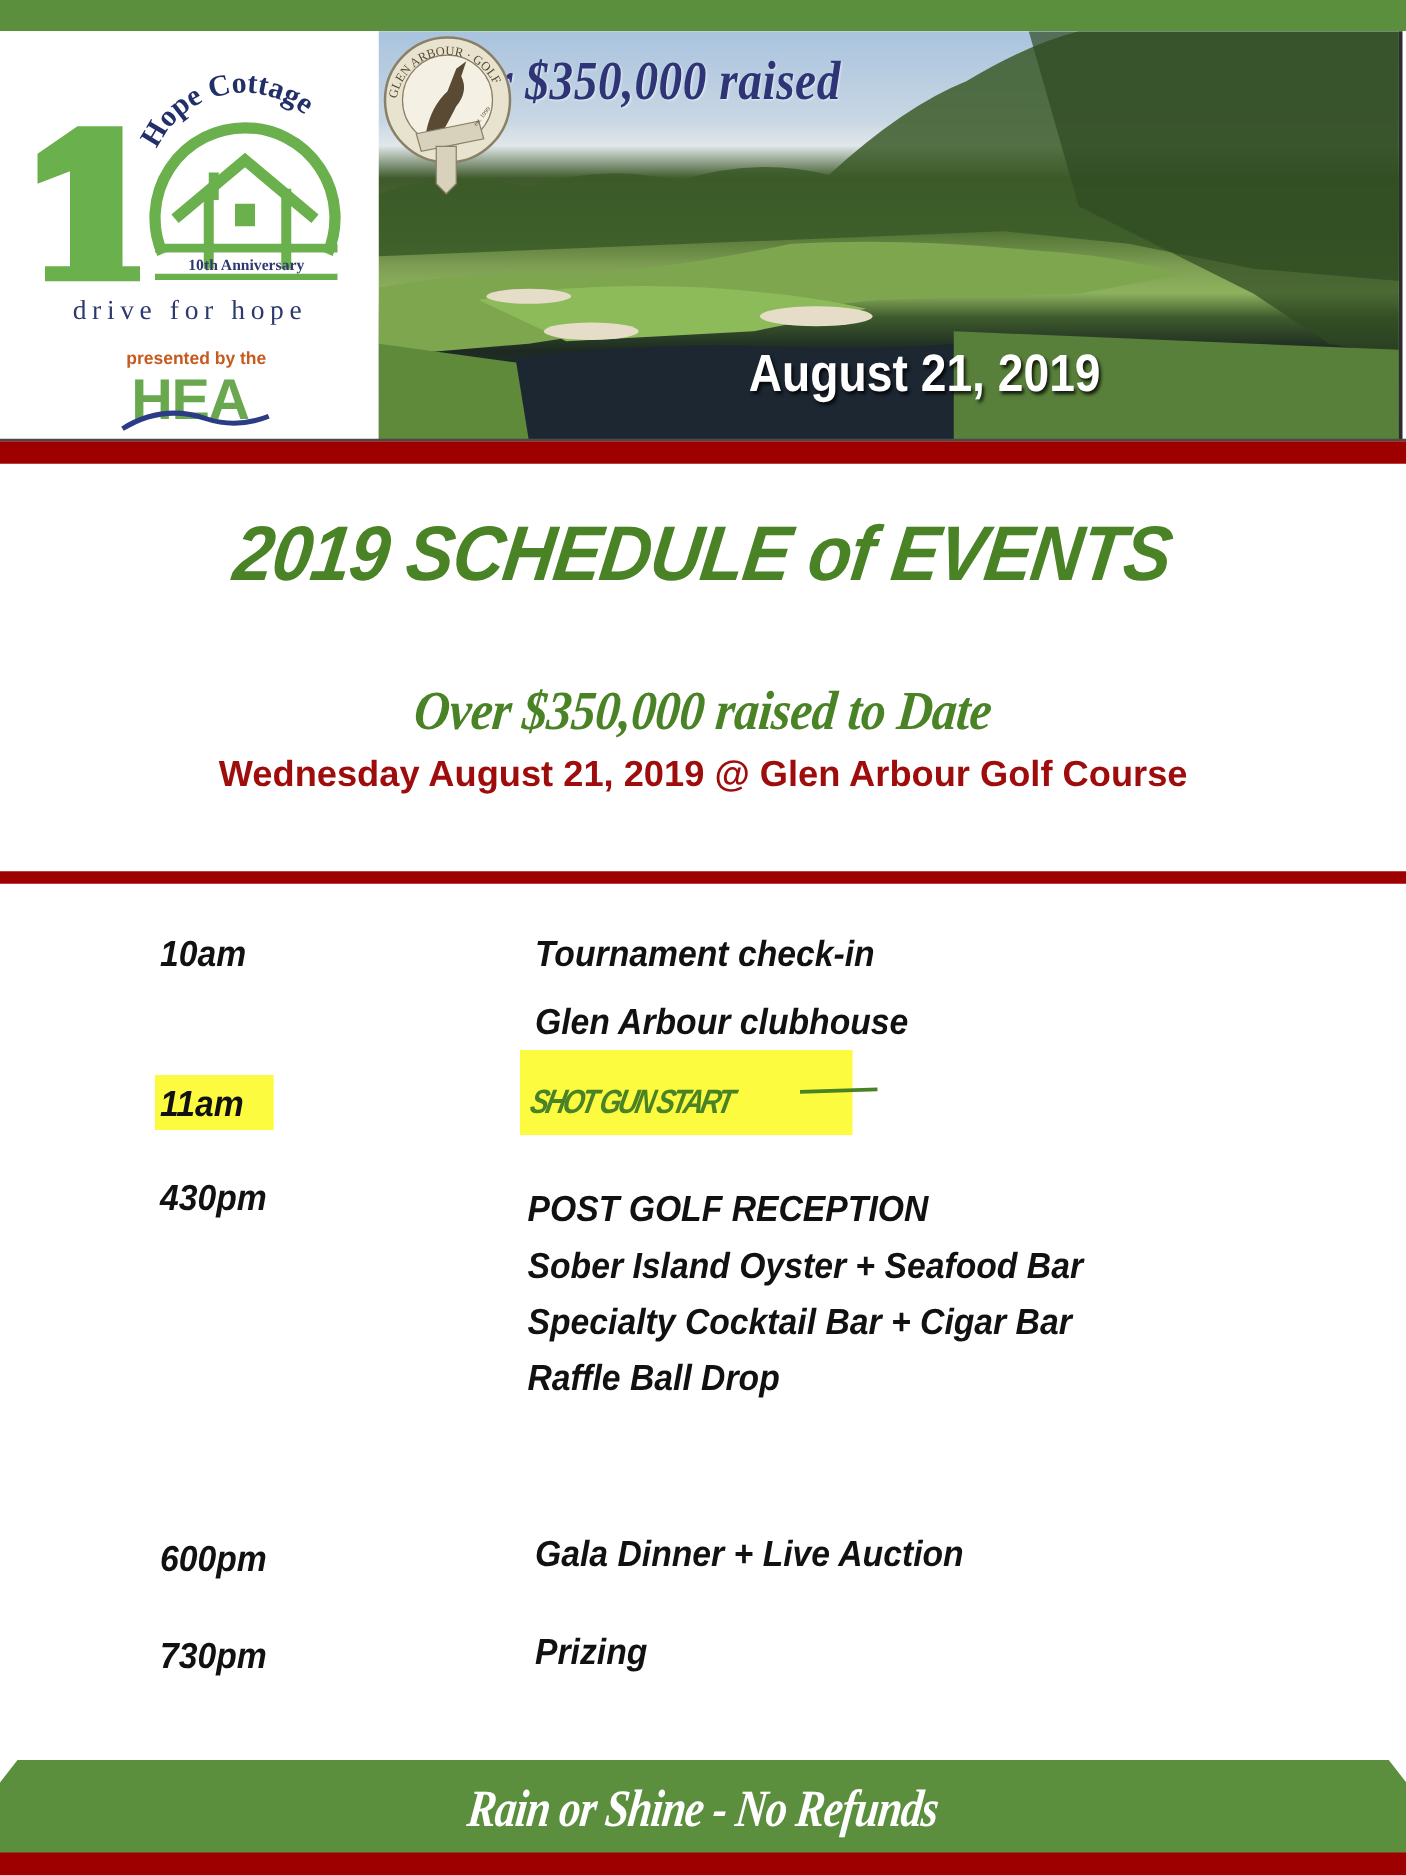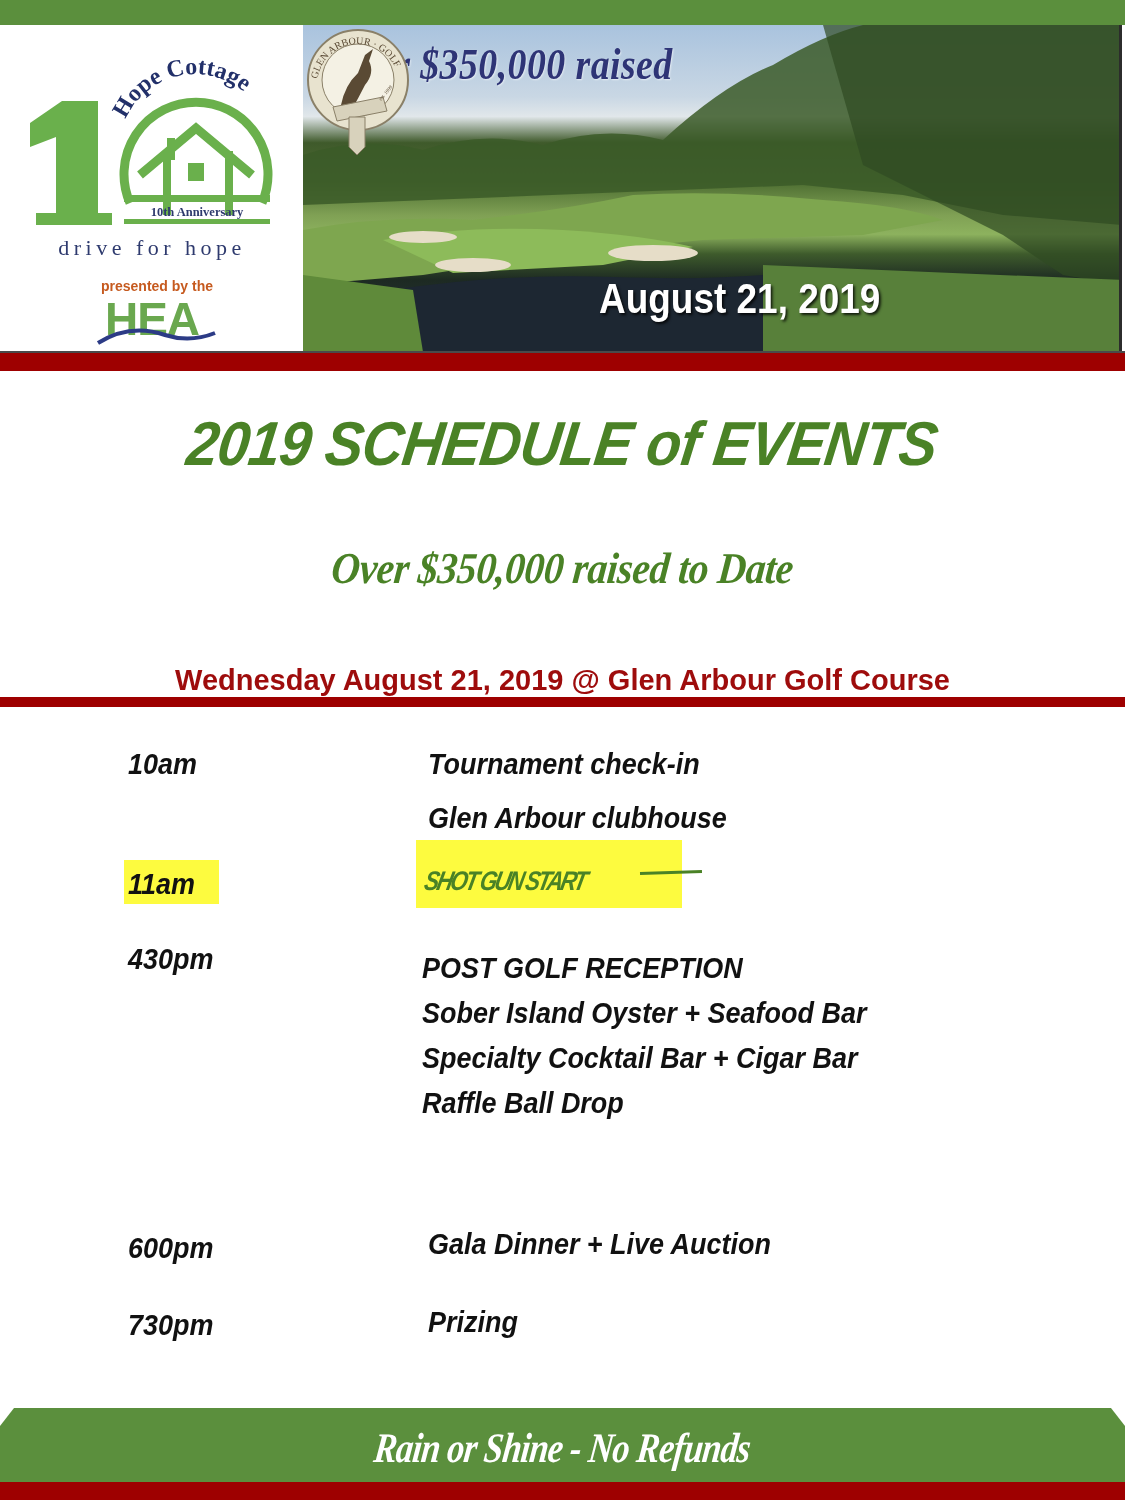--- a/index.html
+++ b/index.html
@@ -22,21 +22,21 @@
 
   .header-rule-dark { position: absolute; left: 0; top: 351px; width: 1125px; height: 2px; background: #4a4a4a; }
   .header-rule-red { position: absolute; left: 0; top: 353px; width: 1125px; height: 18px; background: #9e0000; }
 
   .title { position: absolute; left: 0; top: 408px; width: 1125px; text-align: center; }
   .title span { display: inline-block; font-family: "Liberation Sans", sans-serif; font-style: italic; font-weight: bold; font-size: 62px;
     color: #4a8226; letter-spacing: -1px; transform: scaleX(0.92) skewX(-8deg); }
   .subtitle { position: absolute; left: 0; top: 543px; width: 1125px; text-align: center; }
   .subtitle span { display: inline-block; font-family: "Liberation Serif", serif; font-style: italic; font-weight: bold; font-size: 44px;
     color: #4a8226; transform: scaleX(0.9) skewX(-6deg); letter-spacing: -0.5px; }
-  .event-line { position: absolute; left: 0; top: 664px; width: 1125px; text-align: center; font-family: "Liberation Sans", sans-serif;
+  .event-line { position: absolute; left: 0; top: 604px; width: 1125px; text-align: center; font-family: "Liberation Sans", sans-serif;
     font-weight: bold; font-size: 29px; color: #9e0c0c; }
 
   .mid-rule { position: absolute; left: 0; top: 697px; width: 1125px; height: 10px; background: #9e0000; }
 
   .sched-text { position: absolute; font-family: "Liberation Sans", sans-serif; font-style: italic; font-weight: bold; font-size: 29px;
     color: #111111; white-space: nowrap; transform: scaleX(0.93); transform-origin: left top; }
   .hl-time { position: absolute; left: 124px; top: 860px; width: 95px; height: 44px; background: #fdfb3f; }
   .hl-event { position: absolute; left: 416px; top: 840px; width: 266px; height: 68px; background: #fdfb3f; }
   .shotgun { position: absolute; left: 428px; top: 866px; font-family: "Liberation Sans", sans-serif; font-style: italic; font-weight: bold;
     font-size: 27px; color: #4a8226; letter-spacing: -3px; transform: scaleX(0.82) skewX(-14deg); transform-origin: left top; white-space: nowrap; }

